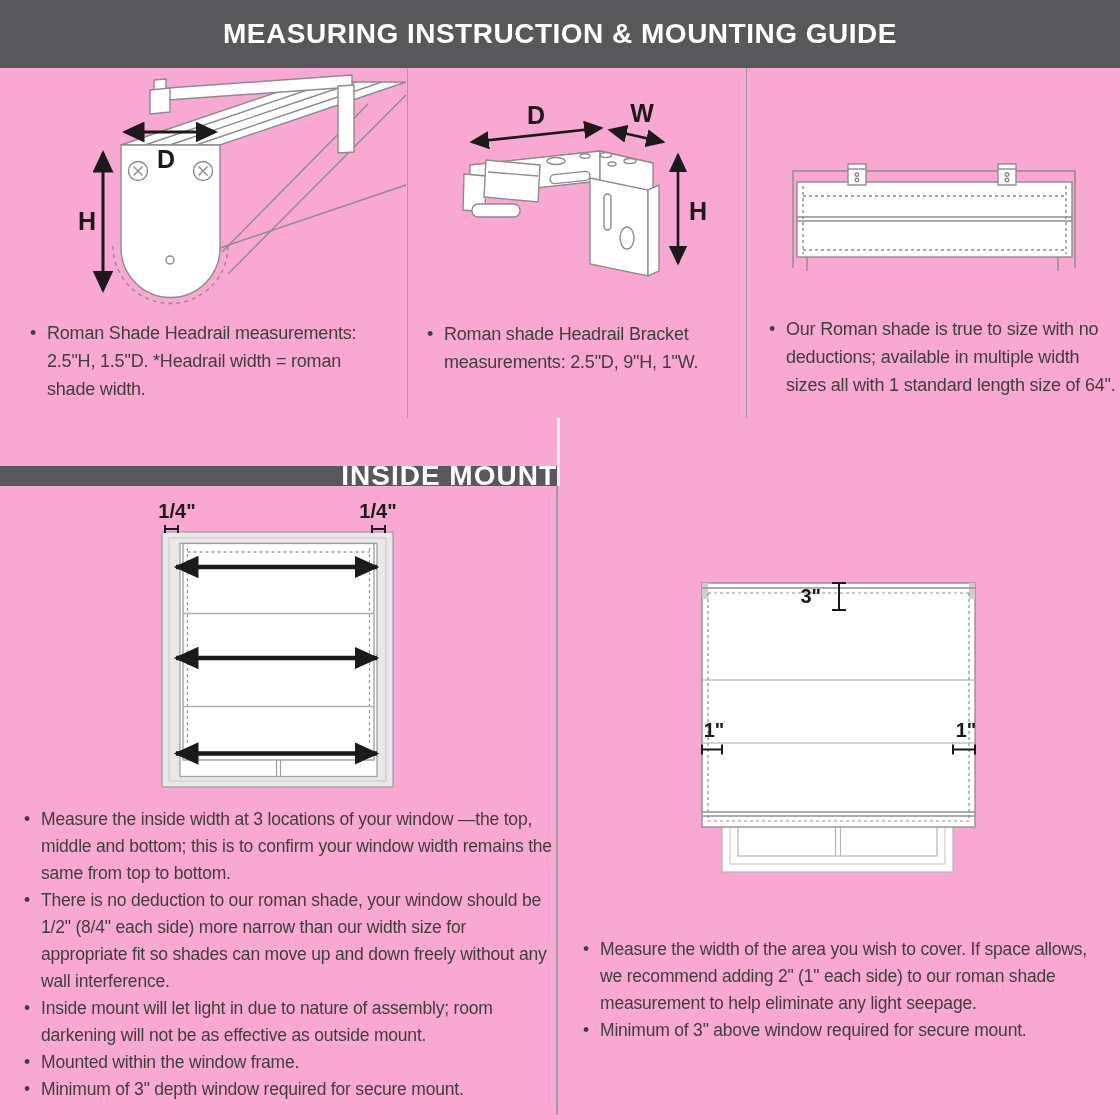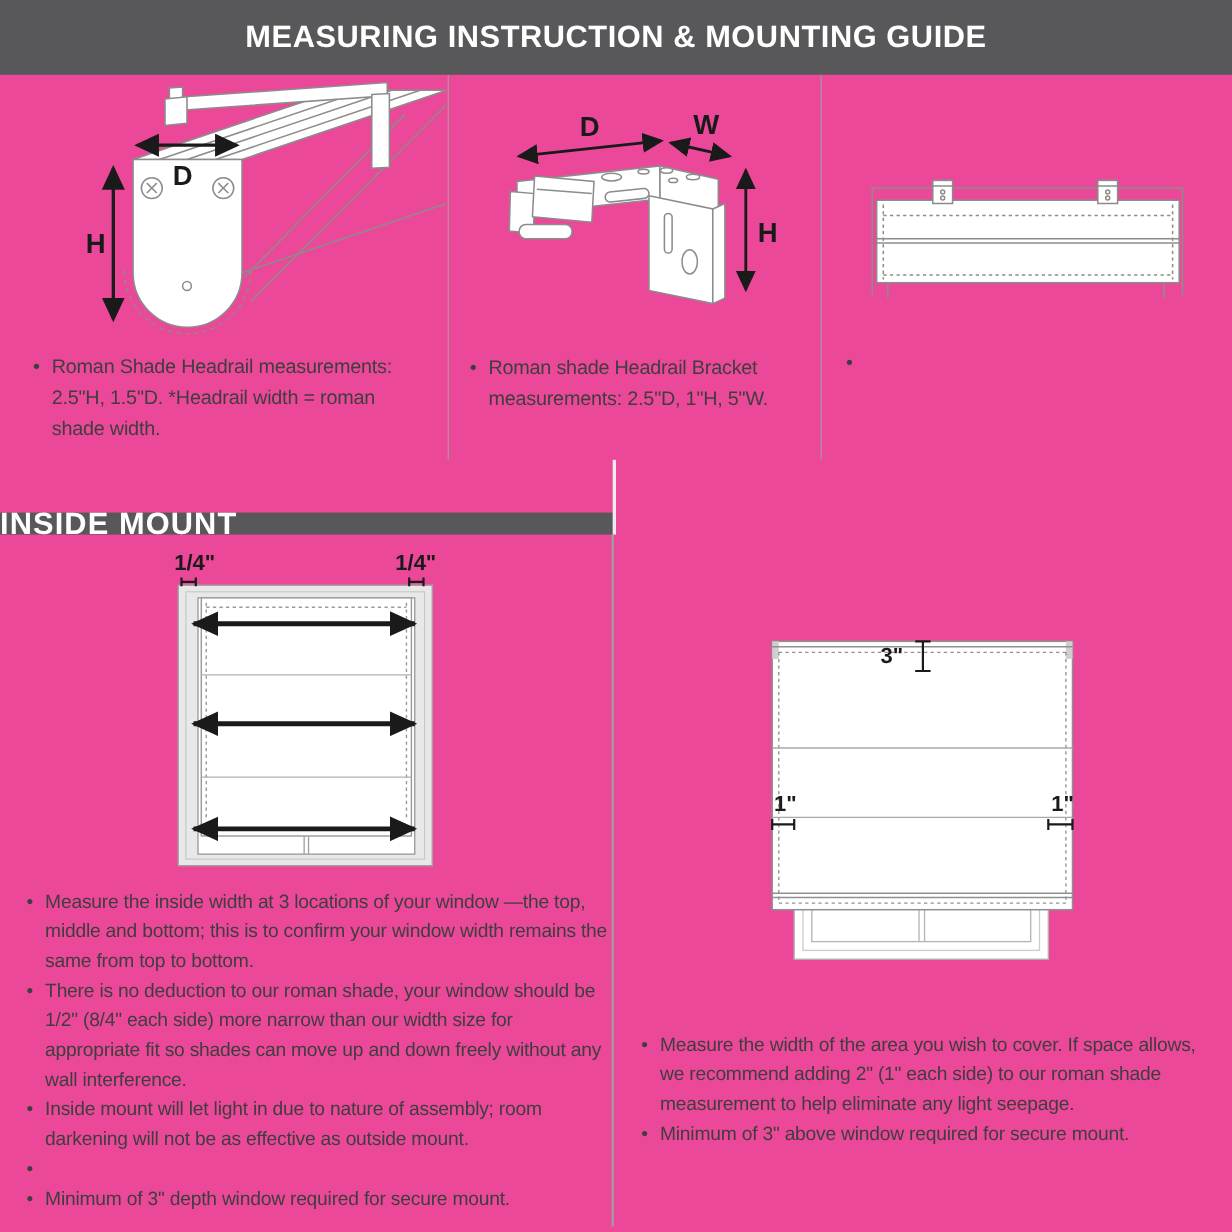--- a/index.html
+++ b/index.html
@@ -1,34 +1,34 @@
 <!DOCTYPE html>
 <html><head>
 <meta charset="utf-8">
 <style>
   html,body{margin:0;padding:0;background:#fff;}
-  .page{position:relative;width:1120px;height:1120px;background:#ec4899;overflow:hidden;
+  .page{position:relative;width:1120px;height:1120px;background:#f9a8d4;overflow:hidden;
         font-family:"Liberation Sans",sans-serif;color:#3e3e3e;}
   .main-header{position:absolute;left:0;top:0;width:1120px;height:68px;background:#58585a;
         display:flex;align-items:center;justify-content:center;}
   .main-header h1{margin:0;color:#fff;font-size:28px;font-weight:bold;letter-spacing:0.5px;}
   .top-row{position:absolute;left:0;top:68px;width:1120px;height:350px;display:flex;}
   .panel{position:relative;height:350px;box-sizing:border-box;}
   .panel.p1{width:408px;border-right:1px solid #9f9f9f;}
   .panel.p2{width:339px;border-right:1px solid #9f9f9f;}
   .panel.p3{width:373px;}
   .diag{position:absolute;left:0;top:0;}
   .note{position:absolute;font-size:18px;line-height:28px;letter-spacing:-0.2px;color:#3e3e3e;}
   .p1 .note{left:30px;top:251px;width:352px;}
   .p2 .note{left:19px;top:252px;width:314px;}
   .p3 .note{left:22px;top:247px;width:348px;}
   .bullet{display:flex;}
   .mk{flex:0 0 17px;}
   .mount-headers{position:absolute;left:0;top:418px;width:1120px;height:68px;display:flex;}
-  .mh{background:#58585a;display:flex;align-items:center;justify-content:flex-start;margin-top:48px;}
+  .mh{background:#58585a;display:flex;align-items:center;justify-content:flex-end;margin-top:48px;}
   .mh.left{width:557px;}
   .mh.right{flex:1;}
   .mh-gap{width:3px;background:#ececec;}
   .mh h2{margin:0;color:#fff;font-size:28px;font-weight:bold;letter-spacing:1px;}
   .v-divider{position:absolute;left:556px;top:486px;width:2px;height:629px;background:#9f9f9f;}
   .blist{position:absolute;font-size:17.5px;line-height:27px;letter-spacing:-0.2px;color:#3e3e3e;}
   .blist.inside{left:24px;top:806px;width:532px;}
   .blist.outside{left:583px;top:936px;width:520px;}
   svg .lineart{stroke:#8c8c8c;stroke-width:1.4;fill:none;}
   svg .lite{stroke:#b4b4b4;stroke-width:1.2;fill:none;}
@@ -136,21 +136,21 @@
           <line class="dim2" x1="202" y1="62" x2="255" y2="74" marker-start="url(#ah)" marker-end="url(#ah)"></line>
           <line class="dim2" x1="270" y1="87" x2="270" y2="195" marker-start="url(#ah)" marker-end="url(#ah)"></line>
           <text class="lab" x="128" y="56" text-anchor="middle">D</text>
           <text class="lab" x="234" y="54" text-anchor="middle">W</text>
           <text class="lab" x="290" y="152" text-anchor="middle">H</text>
         </g>
       </svg>
       <div class="note">
         <div class="bullet">
           <span class="mk">•</span>
-          <span>Roman shade Headrail Bracket measurements: 2.5"D, 1"H, 5"W.</span>
+          <span>Roman shade Headrail Bracket measurements: 2.5"D, 9"H, 1"W.</span>
         </div>
       </div>
     </div>
 
     <div class="panel p3">
       <svg class="diag" width="373" height="240" viewBox="0 0 373 240">
         <g class="lineart" stroke="#9a9a9a" stroke-width="1.3">
           <path d="M46,200 V103 H328 V200" fill="none"></path>
           <rect x="50" y="114" width="275" height="75" fill="#fff"></rect>
           <g>
@@ -172,20 +172,21 @@
           <line x1="50" y1="149" x2="325" y2="149"></line>
           <line x1="50" y1="153" x2="325" y2="153"></line>
           <line x1="60" y1="189" x2="60" y2="203"></line>
           <line x1="311" y1="189" x2="311" y2="203"></line>
         </g>
       </svg>
       <div class="note">
         <div class="bullet">
           <span class="mk">•</span>
           <div>
+            <div>Our Roman shade is true to size with no deductions; available in multiple width sizes all with 1 standard length size of 64".</div>
           </div>
         </div>
       </div>
     </div>
   </section>
 
   <section class="mount-headers">
     <div class="mh left">
       <h2>INSIDE MOUNT</h2>
     </div>
@@ -232,20 +233,21 @@
     <div class="bullet">
       <span class="mk">•</span>
       <span>There is no deduction to our roman shade, your window should be 1/2" (8/4" each side) more narrow than our width size for appropriate fit so shades can move up and down freely without any wall interference.</span>
     </div>
     <div class="bullet">
       <span class="mk">•</span>
       <span>Inside mount will let light in due to nature of assembly; room darkening will not be as effective as outside mount.</span>
     </div>
     <div class="bullet">
       <span class="mk">•</span>
+      <span>Mounted within the window frame.</span>
     </div>
     <div class="bullet">
       <span class="mk">•</span>
       <span>Minimum of 3" depth window required for secure mount.</span>
     </div>
   </div>
 
   <svg class="diag" style="left:680px;top:565px;" width="320" height="330" viewBox="0 0 320 330">
     <g class="lite">
       <rect x="42" y="47" width="231" height="260" fill="#fff"></rect>

